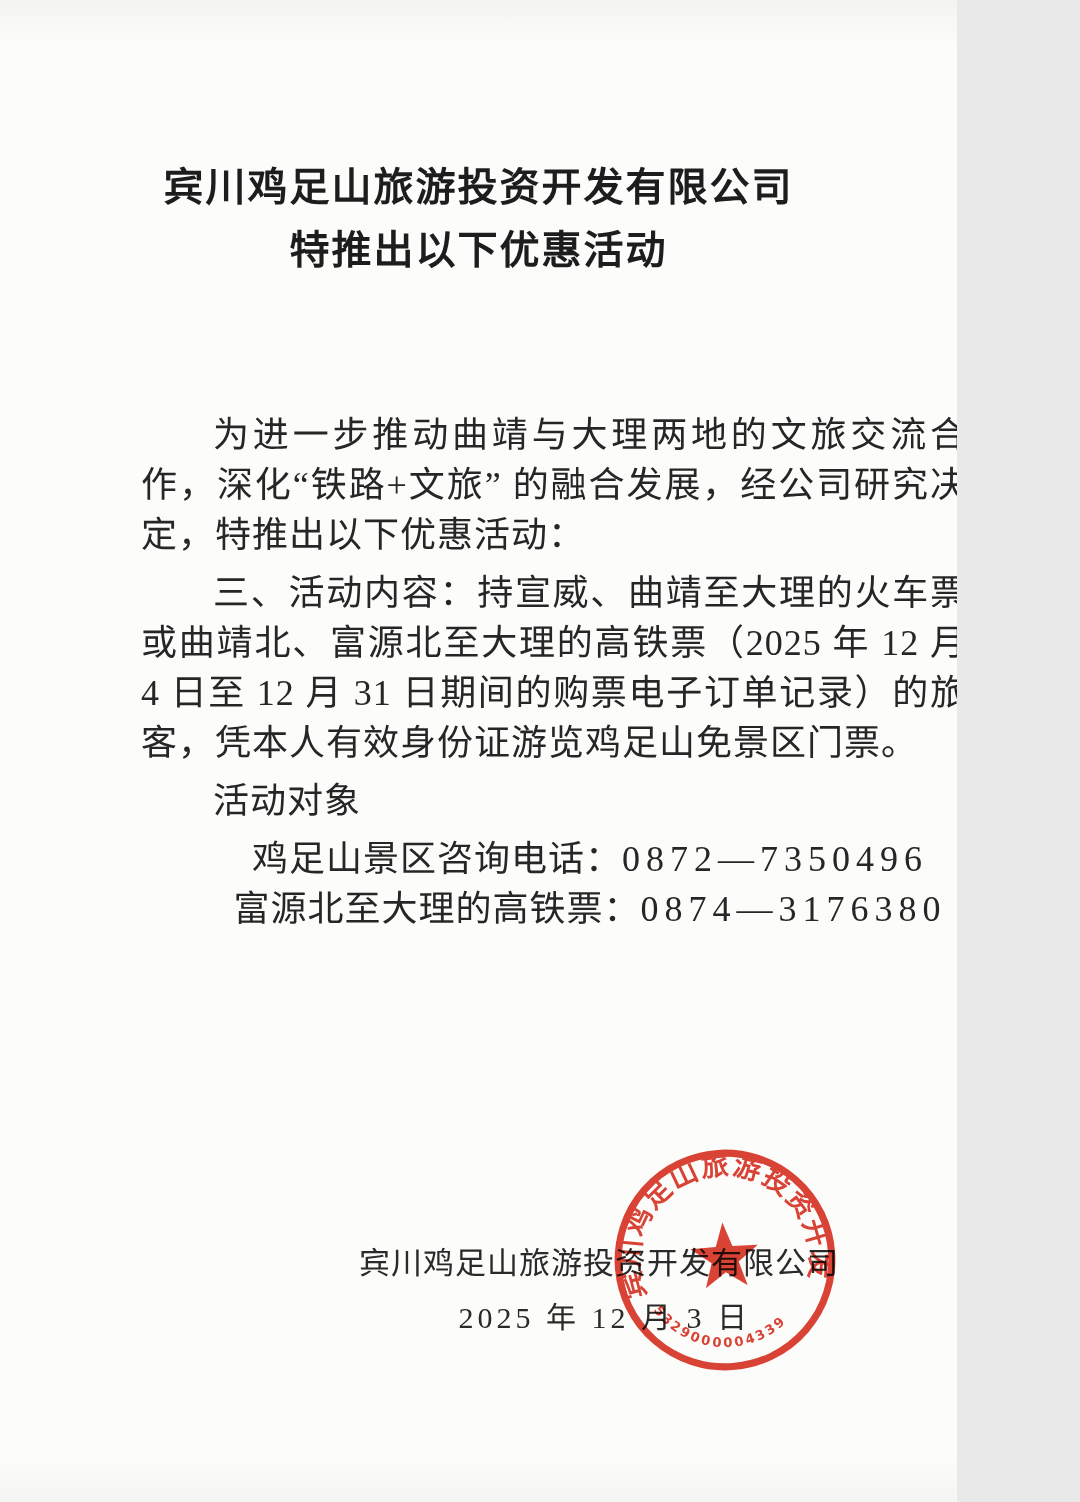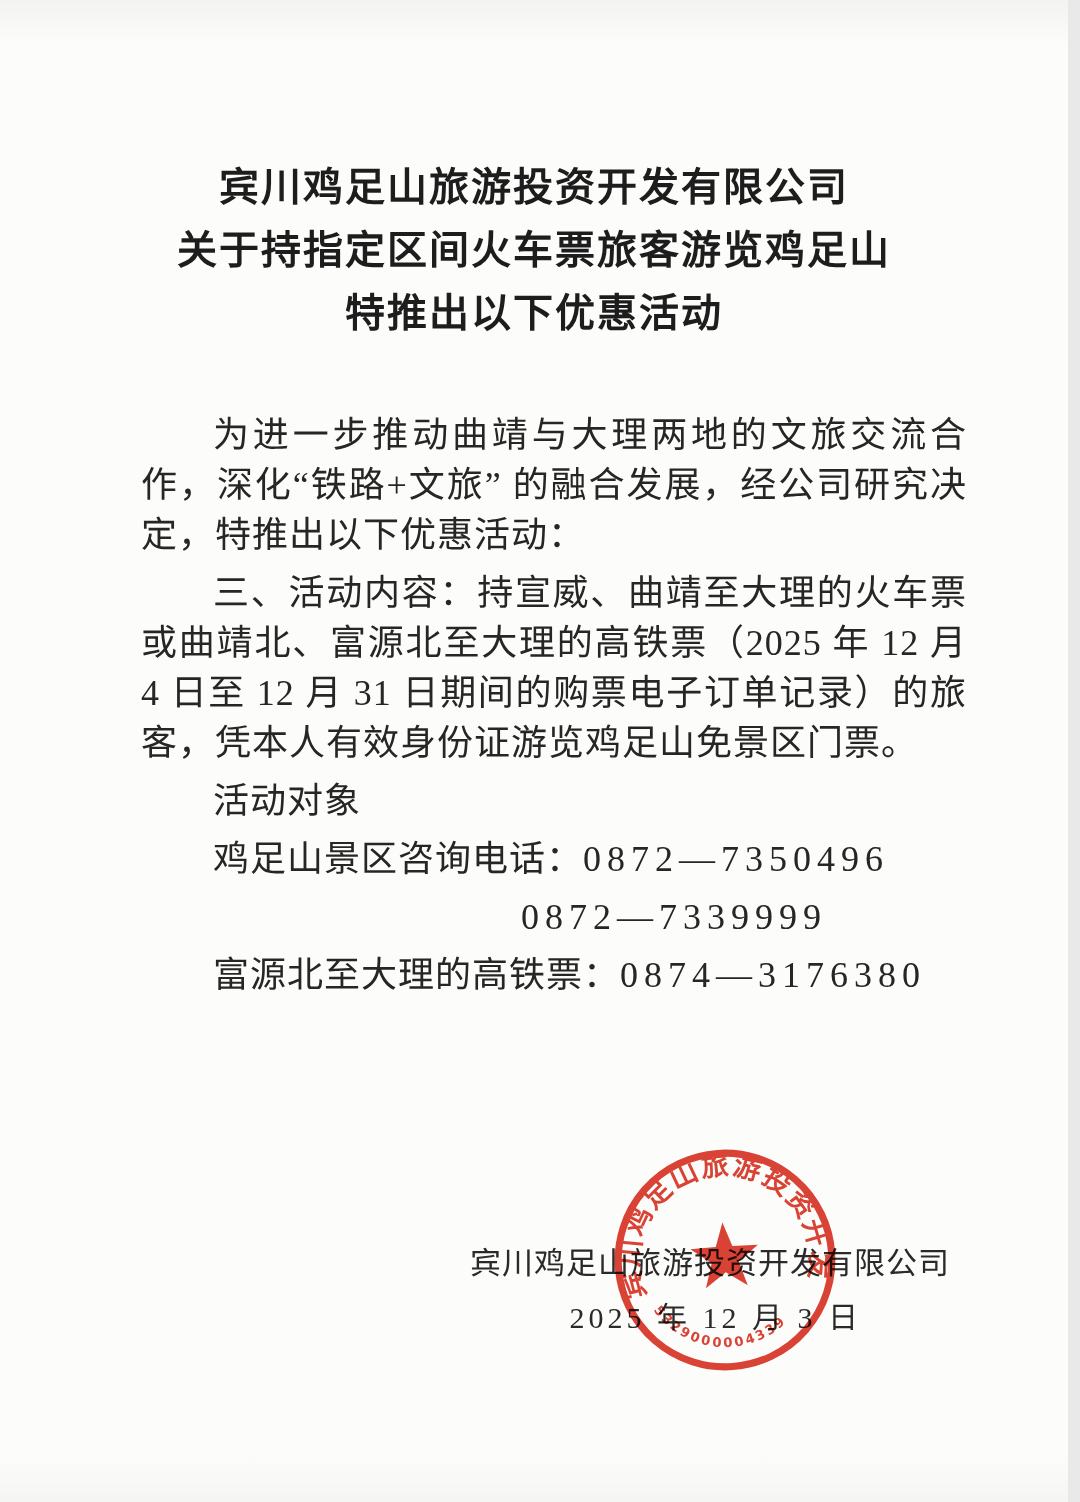--- a/index.html
+++ b/index.html
@@ -3,21 +3,21 @@
 <meta charset="utf-8">
 <style>
   * { margin: 0; padding: 0; box-sizing: border-box; }
   html, body { width: 1080px; height: 1502px; }
   body {
     font-family: "Liberation Serif", "DejaVu Serif", serif;
     background: #e9e9e9;
   }
   .page {
     position: relative;
-    width: 1068px;
+    width: 957px;
     height: 1502px;
     overflow: hidden;
     background: linear-gradient(180deg, #f3f3f1 0%, #fcfcfa 3%, #fcfcfa 97%, #f5f5f3 100%);
     color: #242424;
   }
   .title-block {
     position: absolute;
     top: 156px;
     left: 0;
     width: 100%;
@@ -43,22 +43,21 @@
     text-indent: 2em;
     margin-bottom: 8px;
   }
   .closing {
     text-indent: 2em;
     margin-bottom: 8px;
   }
   .contact-row {
     padding-left: 2em;
     white-space: nowrap;
-    text-align: left;
-    margin-top: 8px;
+    text-align: center;
   }
   .contact-label {
     display: inline-block;
     min-width: 308px;
   }
   .contact-number {
     letter-spacing: 6px;
     font-family: "Liberation Serif", "DejaVu Serif", serif;
   }
   .sig-company {
@@ -100,34 +99,30 @@
     font-family: "DejaVu Sans", sans-serif;
   }
 </style>
 </head>
 <body>
 
 <div class="page">
 
   <div class="title-block">
     <div>宾川鸡足山旅游投资开发有限公司</div>
-    <div>关于持指定区间火车票旅客游览鸡足山</div>
     <div>特推出以下优惠活动</div>
   </div>
 
   <div class="body-block">
     <p class="para">为进一步推动曲靖与大理两地的文旅交流合作，深化“铁路+文旅” 的融合发展，经公司研究决定，特推出以下优惠活动：</p>
     <p class="para">三、活动内容：持宣威、曲靖至大理的火车票或曲靖北、富源北至大理的高铁票（2025 年 12 月 4 日至 12 月 31 日期间的购票电子订单记录）的旅客，凭本人有效身份证游览鸡足山免景区门票。</p>
     <p class="closing">活动对象</p>
 
     <div class="contact-row">
       <span class="contact-label">鸡足山景区咨询电话：</span><span class="contact-number">0872—7350496</span>
-    </div>
-    <div class="contact-row">
-      <span class="contact-label"></span><span class="contact-number">0872—7339999</span>
     </div>
     <div class="contact-row">
       <span class="contact-label">富源北至大理的高铁票：</span><span class="contact-number">0874—3176380</span>
     </div>
   </div>
 
   <div class="sig-company">宾川鸡足山旅游投资开发有限公司</div>
   <div class="sig-date">2025 年 12 月 3 日</div>
 
   <svg class="seal" viewBox="0 0 230 230" xmlns="http://www.w3.org/2000/svg" aria-hidden="true">

